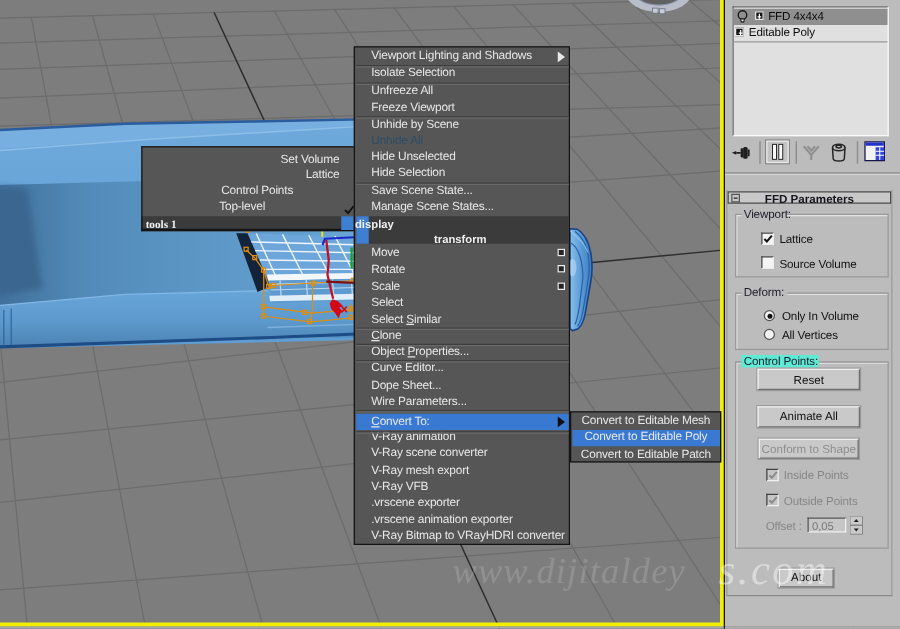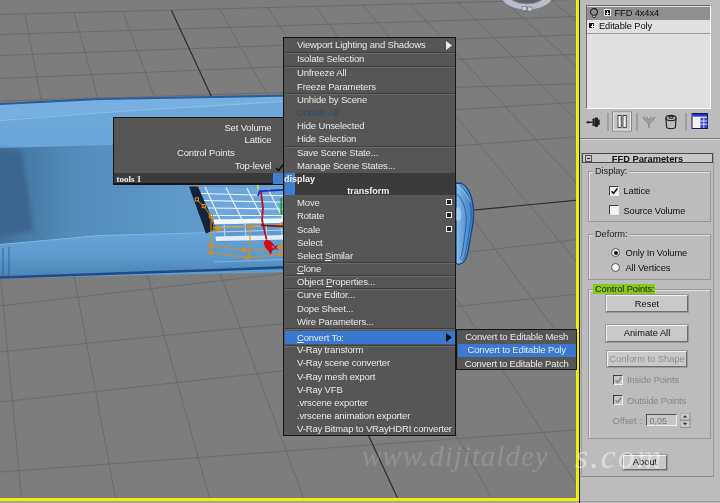--- a/index.html
+++ b/index.html
@@ -238,39 +238,39 @@
 </svg>
 <div style="position:absolute;left:580px;top:138px;width:140px;height:1.2px;background:#7e7e7e"></div>
 <div style="position:absolute;left:580px;top:139.2px;width:140px;height:1px;background:#d6d6d6"></div>
 <div style="position:absolute;left:581px;top:152px;width:132.5px;height:325px;border-left:1px solid #9b9b9b;border-right:1px solid #9b9b9b;border-bottom:1px solid #8a8a8a"></div>
 <div style="position:absolute;left:582px;top:152.5px;width:130.5px;height:10.5px;background:#c8c8c8;border:1px solid #4a4a4a"></div>
 <div style="position:absolute;left:584.5px;top:154.5px;width:7px;height:7px;border:1px solid #555">
     <div style="position:absolute;left:1.5px;top:2.8px;width:3px;height:1px;background:#222"></div>
   </div>
 <div class="t9b" style="position:absolute;left:582px;top:153.5px;width:131px;text-align:center;color:#15151f">FFD Parameters</div>
 <div style="position:absolute;left:588px;top:171px;width:123px;height:51px;border:1px solid #989898;box-shadow:1px 1px 0 #e2e2e2 inset"></div>
-<div class="t9" style="position:absolute;left:593px;top:166px;width:36px;background:#bcbcbc;color:#1c1c28;padding:0 2px">Display:</div>
+<div class="t9" style="position:absolute;left:593px;top:166px;width:36px;background:#bcbcbc;color:#1c1c28;padding:0 2px">Viewport:</div>
 <div style="position:absolute;left:609px;top:185.5px;width:10px;height:10px;background:#f4f4f4;border-top:1.4px solid #404040;border-left:1.4px solid #404040;border-right:1px solid #efefef;border-bottom:1px solid #efefef">
     <svg width="9" height="9" viewBox="0 0 9 9" style="position:absolute;left:0;top:0">
       <polyline points="1.5,4.2 3.5,6.2 7.5,1.5" fill="none" stroke="#111" stroke-width="1.6"></polyline>
     </svg>
   </div>
 <div class="t9" style="position:absolute;left:623.5px;top:186px;color:#111">Lattice</div>
 <div style="position:absolute;left:609px;top:205px;width:10px;height:10px;background:#f4f4f4;border-top:1.4px solid #404040;border-left:1.4px solid #404040;border-right:1px solid #efefef;border-bottom:1px solid #efefef"></div>
 <div class="t9" style="position:absolute;left:623.5px;top:205.5px;color:#111">Source Volume</div>
 <div style="position:absolute;left:588px;top:234px;width:123px;height:46px;border:1px solid #989898;box-shadow:1px 1px 0 #e2e2e2 inset"></div>
 <div class="t9" style="position:absolute;left:593px;top:229px;width:37px;background:#bcbcbc;color:#1c1c28;padding:0 2px">Deform:</div>
 <div style="position:absolute;left:611px;top:248px;width:9px;height:9px;border-radius:50%;background:#f2f2f2;border:1.2px solid #555;">
     <div style="position:absolute;left:2.2px;top:2.2px;width:4px;height:4px;border-radius:50%;background:#111"></div>
   </div>
 <div class="t9" style="position:absolute;left:625.5px;top:247.5px;color:#111">Only In Volume</div>
 <div style="position:absolute;left:611px;top:263px;width:9px;height:9px;border-radius:50%;background:#f2f2f2;border:1.2px solid #555;"></div>
 <div class="t9" style="position:absolute;left:625.5px;top:262.5px;color:#111">All Vertices</div>
 <div style="position:absolute;left:588px;top:288.5px;width:123px;height:150px;border:1px solid #989898;box-shadow:1px 1px 0 #e2e2e2 inset"></div>
-<div class="t9" style="position:absolute;left:593px;top:283.5px;width:62px;background:#84cc16;color:#1c1c28;padding:0 2px">Control Points:</div>
+<div class="t9" style="position:absolute;left:593px;top:283.5px;width:62px;background:#5eead4;color:#1c1c28;padding:0 2px">Control Points:</div>
 <div style="position:absolute;left:606px;top:295px;width:82px;height:17px;background:#c9c9c9;border-top:1.2px solid #f0f0f0;border-left:1.2px solid #f0f0f0;border-right:1.2px solid #6e6e6e;border-bottom:1.2px solid #6e6e6e;box-shadow:0 0 0 1px #9a9a9a;font:9.3px 'Liberation Sans';color:#101010;text-align:right;display:flex;align-items:center;justify-content:center">Reset</div>
 <div style="position:absolute;left:606px;top:324.5px;width:82px;height:17px;background:#c9c9c9;border-top:1.2px solid #f0f0f0;border-left:1.2px solid #f0f0f0;border-right:1.2px solid #6e6e6e;border-bottom:1.2px solid #6e6e6e;box-shadow:0 0 0 1px #9a9a9a;font:9.3px 'Liberation Sans';color:#101010;text-align:center;display:flex;align-items:center;justify-content:center">Animate All</div>
 <div style="position:absolute;left:607px;top:351px;width:80px;height:16px;background:#c9c9c9;border-top:1.2px solid #f0f0f0;border-left:1.2px solid #f0f0f0;border-right:1.2px solid #6e6e6e;border-bottom:1.2px solid #6e6e6e;box-shadow:0 0 0 1px #9a9a9a;font:9.3px 'Liberation Sans';color:#8e8e8e;text-align:center;display:flex;align-items:center;justify-content:center">Conform to Shape</div>
 <div style="position:absolute;left:613px;top:374.5px;width:10px;height:10px;background:#c6c6c6;border-top:1.4px solid #404040;border-left:1.4px solid #404040;border-right:1px solid #efefef;border-bottom:1px solid #efefef">
     <svg width="9" height="9" viewBox="0 0 9 9" style="position:absolute;left:0;top:0">
       <polyline points="1.5,4.2 3.5,6.2 7.5,1.5" fill="none" stroke="#8a8a8a" stroke-width="1.6"></polyline>
     </svg>
   </div>
 <div class="t9" style="position:absolute;left:627px;top:375px;color:#878787">Inside Points</div>
 <div style="position:absolute;left:613px;top:395px;width:10px;height:10px;background:#c6c6c6;border-top:1.4px solid #404040;border-left:1.4px solid #404040;border-right:1px solid #efefef;border-bottom:1px solid #efefef">
@@ -287,38 +287,38 @@
 <polygon points="3,4.6 7,4.6 5,2.2" fill="#222"></polygon>
 <polygon points="3,9.8 7,9.8 5,12.2" fill="#222"></polygon>
 </svg>
 <div style="position:absolute;left:623px;top:455px;width:44px;height:14.5px;background:#c9c9c9;border-top:1.2px solid #f0f0f0;border-left:1.2px solid #f0f0f0;border-right:1.2px solid #6e6e6e;border-bottom:1.2px solid #6e6e6e;box-shadow:0 0 0 1px #9a9a9a;font:9.3px 'Liberation Sans';color:#101010;text-align:center;display:flex;align-items:center;justify-content:center">About</div>
 <div style="position:absolute;left:580px;top:501.3px;width:140px;height:1px;background:#9a9a9a"></div>
 <div style="position:absolute;left:575px;top:438px;font:italic 34px 'Liberation Serif';color:#ffffff;opacity:0.45;letter-spacing:2px">s.com</div>
 <div style="position:absolute;left:113px;top:117px;width:170.5px;height:67.5px;background:#565656;border:1.2px solid #141414;border-right:none"></div>
 <div class="mi" style="left:116px;top:121.5px;width:155.5px;text-align:right">Set Volume</div>
 <div class="mi" style="left:116px;top:134.3px;width:155.5px;text-align:right">Lattice</div>
 <div class="mi" style="left:128px;top:147.2px;width:155.5px;text-align:center">Control Points</div>
-<div class="mi" style="left:116px;top:160.2px;width:155.5px;text-align:right">Top-level</div>
+<div class="mi" style="left:116px;top:160.2px;width:155.5px;text-align:center">Top-level</div>
 <svg width="9" height="8" viewBox="0 0 9 8" style="position:absolute;left:274.5px;top:163.5px">
     <polyline points="1,4 3.5,6.5 8,0.8" fill="none" stroke="#101010" stroke-width="1.5"></polyline>
   </svg>
 <div style="position:absolute;left:113px;top:173px;width:170.5px;height:10.7px;background:#3b3b3b;border-left:1.2px solid #141414;border-bottom:1.2px solid #141414"></div>
 <div class="mib" style="left:116.5px;top:174.3px;font-family:Liberation Serif, serif;">tools 1</div>
 <div style="position:absolute;left:273.3px;top:173px;width:10px;height:10.7px;background:#3f7fd2"></div>
 <div style="position:absolute;left:283.3px;top:37.3px;width:173px;height:398.5px;background:#565656;border:1.4px solid #141414"></div>
 <div style="position:absolute;left:284.7px;top:173px;width:170.5px;height:10.7px;background:#3b3b3b"></div>
 <div style="position:absolute;left:284.7px;top:173px;width:10px;height:10.7px;background:#3f7fd2"></div>
 <div class="mib" style="left:284px;top:174.3px;width:168.5px;text-align:left">display</div>
 <div style="position:absolute;left:284.7px;top:184.3px;width:170.5px;height:10.7px;background:#3b3b3b"></div>
 <div style="position:absolute;left:284.7px;top:184.3px;width:10px;height:10.7px;background:#3f7fd2"></div>
 <div class="mib" style="left:284px;top:185.6px;width:168.5px;text-align:center">transform</div>
 <div class="mi" style="left:297px;top:39.3px;color:#e8e8e8">Viewport Lighting and Shadows</div>
 <div class="mi" style="left:297px;top:53.199999999999996px;color:#e8e8e8">Isolate Selection</div>
 <div class="mi" style="left:297px;top:67.4px;color:#e8e8e8">Unfreeze All</div>
-<div class="mi" style="left:297px;top:80.60000000000001px;color:#e8e8e8">Freeze Parameters</div>
+<div class="mi" style="left:297px;top:80.60000000000001px;color:#e8e8e8">Freeze Viewport</div>
 <div class="mi" style="left:297px;top:93.80000000000001px;color:#e8e8e8">Unhide by Scene</div>
 <div class="mi" style="left:297px;top:107.0px;color:#2c4d68">Unhide All</div>
 <div class="mi" style="left:297px;top:120.2px;color:#e8e8e8">Hide Unselected</div>
 <div class="mi" style="left:297px;top:133.4px;color:#e8e8e8">Hide Selection</div>
 <div class="mi" style="left:297px;top:147.20000000000002px;color:#e8e8e8">Save Scene State...</div>
 <div class="mi" style="left:297px;top:160.4px;color:#e8e8e8">Manage Scene States...</div>
 <div style="position:absolute;left:285px;top:52.3px;width:169.5px;height:1px;background:#3e3e3e"></div>
 <div style="position:absolute;left:285px;top:53.3px;width:169.5px;height:1px;background:#6a6a6a"></div>
 <div style="position:absolute;left:285px;top:66.1px;width:169.5px;height:1px;background:#3e3e3e"></div>
 <div style="position:absolute;left:285px;top:67.1px;width:169.5px;height:1px;background:#6a6a6a"></div>
@@ -348,21 +348,21 @@
 <div style="position:absolute;left:285px;top:328.0px;width:169.5px;height:1px;background:#3e3e3e"></div>
 <div style="position:absolute;left:285px;top:329.0px;width:169.5px;height:1px;background:#6a6a6a"></div>
 <div style="position:absolute;left:445.5px;top:199.0px;width:6.5px;height:6px;background:#232323;border:1px solid #ececec"></div>
 <div style="position:absolute;left:445.5px;top:212.20000000000002px;width:6.5px;height:6px;background:#232323;border:1px solid #ececec"></div>
 <div style="position:absolute;left:445.5px;top:225.5px;width:6.5px;height:6px;background:#232323;border:1px solid #ececec"></div>
 <div style="position:absolute;left:284.9px;top:331px;width:170.3px;height:12.6px;background:#3a79d2"></div>
 <div class="mi" style="left:297px;top:331.59999999999997px;color:#e8e8e8"><span style="text-decoration:underline">C</span>onvert To:</div>
 <svg width="6" height="9" viewBox="0 0 6 9" style="position:absolute;left:446px;top:332.8px">
     <polygon points="0,0 6,4.5 0,9" fill="#101010"></polygon>
   </svg>
-<div class="mi" style="left:297px;top:344.09999999999997px;color:#e8e8e8">V-Ray transform</div>
+<div class="mi" style="left:297px;top:344.09999999999997px;color:#e8e8e8">V-Ray animation</div>
 <div class="mi" style="left:297px;top:357.29999999999995px;color:#e8e8e8">V-Ray scene converter</div>
 <div class="mi" style="left:297px;top:370.5px;color:#e8e8e8">V-Ray mesh export</div>
 <div class="mi" style="left:297px;top:383.7px;color:#e8e8e8">V-Ray VFB</div>
 <div class="mi" style="left:297px;top:396.9px;color:#e8e8e8">.vrscene exporter</div>
 <div class="mi" style="left:297px;top:410.09999999999997px;color:#e8e8e8">.vrscene animation exporter</div>
 <div class="mi" style="left:297px;top:423.29999999999995px;color:#e8e8e8">V-Ray Bitmap to VRayHDRI converter</div>
 <div style="position:absolute;left:285px;top:345.3px;width:169.5px;height:1px;background:#3e3e3e"></div>
 <div style="position:absolute;left:285px;top:346.3px;width:169.5px;height:1px;background:#6a6a6a"></div>
 <div style="position:absolute;left:456.2px;top:329.3px;width:121px;height:40.5px;background:#565656;border:1.4px solid #141414"></div>
 <div style="position:absolute;left:457.6px;top:344.2px;width:118.2px;height:12.4px;background:#3a79d2"></div>

